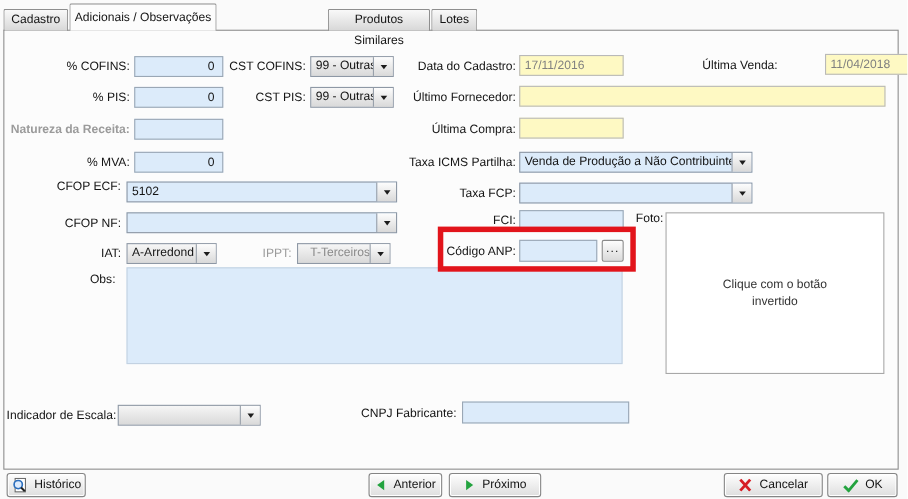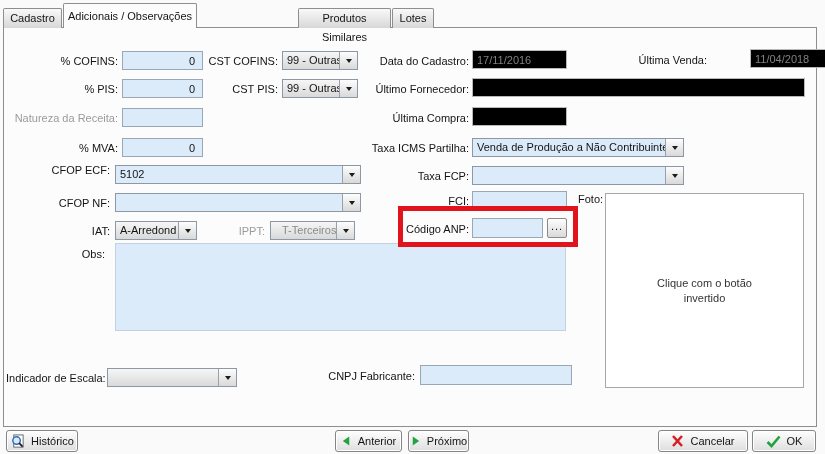--- a/index.html
+++ b/index.html
@@ -13,32 +13,32 @@
   .panel{position:absolute;left:3px;top:27px;width:814px;height:400px;box-sizing:border-box;
          background:#fcfcfc;border:1px solid #8e8e8e;z-index:1;}
   
   .lbl{position:absolute;text-align:right;z-index:3;white-space:nowrap;}
   .lbl.dim{color:#9b9b9b;}
   .lbl.left{text-align:left;}
   
   .tb{position:absolute;box-sizing:border-box;height:19px;border:1px solid #9aa7b5;background:#dcebfa;
       font-family:"Liberation Sans",sans-serif;font-size:11px;color:#141414;padding:0 4px;z-index:3;outline:none;}
   .tb.num{text-align:right;padding-right:7px;}
-  .tb.white{background:#000000;border-color:#b9b9b9;color:#808080;}
+  .tb.white{background:#fef9c3;border-color:#b9b9b9;color:#808080;}
   
   .combo{position:absolute;height:19px;box-sizing:border-box;border:1px solid #8e98a5;display:flex;
          background:#dcebfa;z-index:3;cursor:default;}
   .combo.gray{background:linear-gradient(#f6f6f6,#d9d9d9);}
   .combo .txt{flex:1;overflow:hidden;white-space:nowrap;line-height:17px;padding-left:4px;}
   .combo .txt.dim{color:#8a8a8a;padding-left:11px;}
   .combo .btn{width:17px;border-left:1px solid #98a0aa;background:linear-gradient(#fdfdfd,#d9d9d9);
               display:flex;align-items:center;justify-content:center;}
   .arr{width:0;height:0;border:3.5px solid transparent;border-top:4.5px solid #1c1c1c;margin-top:4px;}
   
-  .photo{position:absolute;left:605px;top:193px;width:199px;height:195px;box-sizing:border-box;
+  .photo{position:absolute;left:605px;top:193px;width:199px;height:147px;box-sizing:border-box;
          background:#ffffff;border:1px solid #a8a8a8;display:flex;flex-direction:column;
          align-items:center;justify-content:center;color:#333;z-index:3;text-align:center;line-height:15px;}
   
   .obs{position:absolute;left:115px;top:243px;width:451px;height:88px;box-sizing:border-box;
        background:#dcebfa;border:1px solid #c3d2e2;resize:none;z-index:3;outline:none;
        font-family:"Liberation Sans",sans-serif;font-size:11px;}
   
   .red-annot{position:absolute;left:398px;top:206px;width:180px;height:41px;box-sizing:border-box;
              border:5px solid #e2141b;z-index:5;pointer-events:none;}
   
@@ -82,21 +82,21 @@
   <div class="lbl" style="left:180px;top:83px;width:98px;">CST PIS:</div>
   <div class="combo gray" style="left:282px;top:79px;width:76px;">
     <span class="txt">99 - Outras</span>
     <span class="btn">
         <span class="arr"></span>
       </span>
   </div>
   <div class="lbl" style="left:350px;top:83px;width:119px;">Último Fornecedor:</div>
   <input class="tb white" style="left: 472px; top: 78px; width: 333px;" value="">
 
-  <div class="lbl dim" style="left:6px;top:112px;width:112px;">Natureza da Receita:</div>
+  <div class="lbl dim" style="left:6px;top:112px;width:112px;font-weight:bold;">Natureza da Receita:</div>
   <input class="tb" style="left: 122px; top: 108px; width: 81px;" value="">
   <div class="lbl" style="left:350px;top:112px;width:119px;">Última Compra:</div>
   <input class="tb white" style="left: 472px; top: 107px; width: 95px;" value="">
 
   <div class="lbl" style="left:6px;top:142px;width:112px;">% MVA:</div>
   <input class="tb num" style="left: 122px; top: 138px; width: 81px;" value="0">
   <div class="lbl" style="left:350px;top:142px;width:119px;">Taxa ICMS Partilha:</div>
   <div class="combo" style="left:472px;top:138px;width:212px;">
     <span class="txt">Venda de Produção a Não Contribuinte</span>
     <span class="btn">
@@ -173,21 +173,21 @@
       <line x1="9.8" y1="9.8" x2="13.4" y2="13.4" stroke="#222222" stroke-width="2"></line>
     </svg>
     <span>Histórico</span>
   </div>
   <div class="fbtn" style="left:335px;width:67px;">
     <svg width="11" height="12" viewBox="0 0 12 12">
       <polygon points="9,1 2,6 9,11" fill="#23a33f"></polygon>
     </svg>
     <span>Anterior</span>
   </div>
-  <div class="fbtn" style="left:408px;width:61px;">
+  <div class="fbtn" style="left:408px;width:84px;">
     <svg width="11" height="12" viewBox="0 0 12 12">
       <polygon points="3,1 10,6 3,11" fill="#23a33f"></polygon>
     </svg>
     <span>Próximo</span>
   </div>
   <div class="fbtn" style="left:658px;width:90px;">
     <svg width="13" height="12" viewBox="0 0 13 12">
       <path d="M2 1 L11 11 M11 1 L2 11" stroke="#d61f26" stroke-width="2.6" fill="none"></path>
     </svg>
     <span>Cancelar</span>

